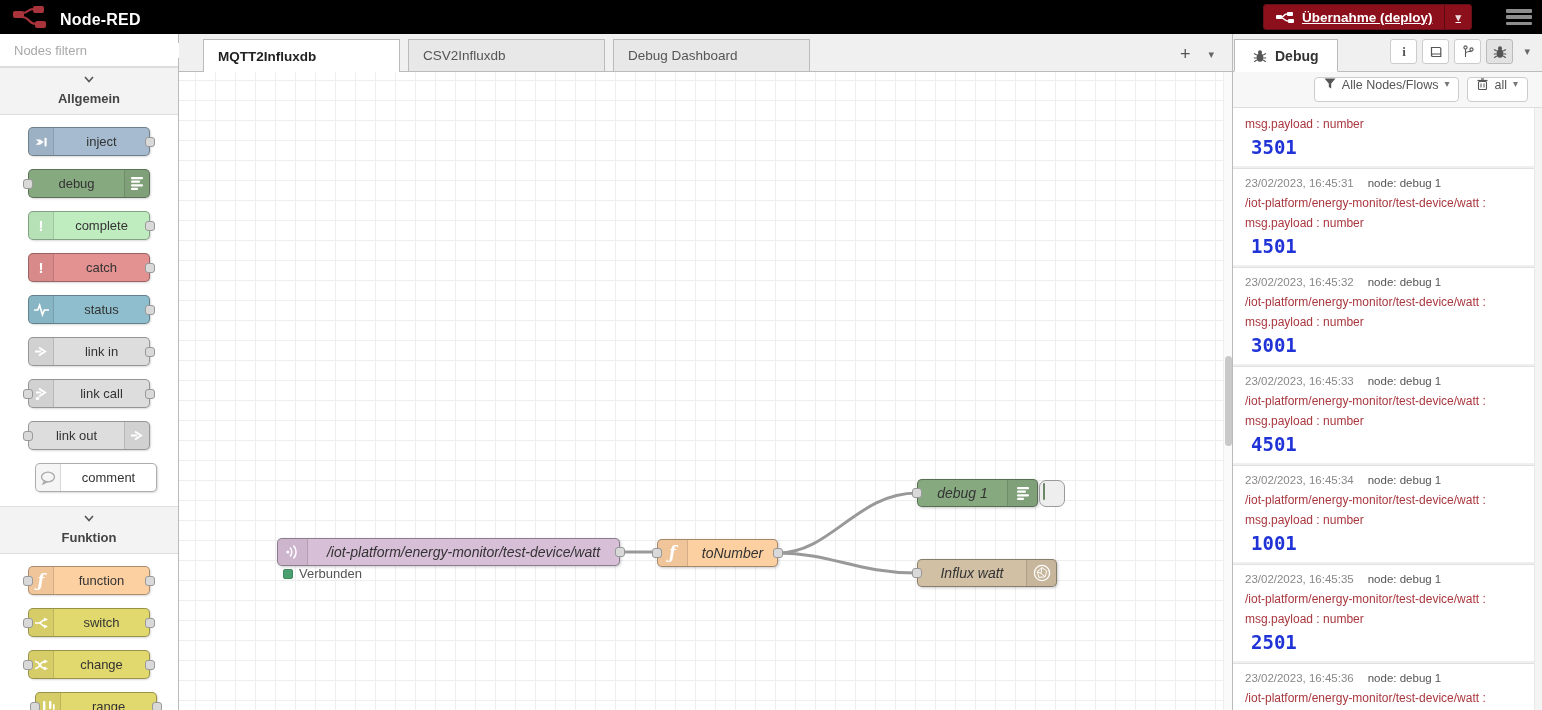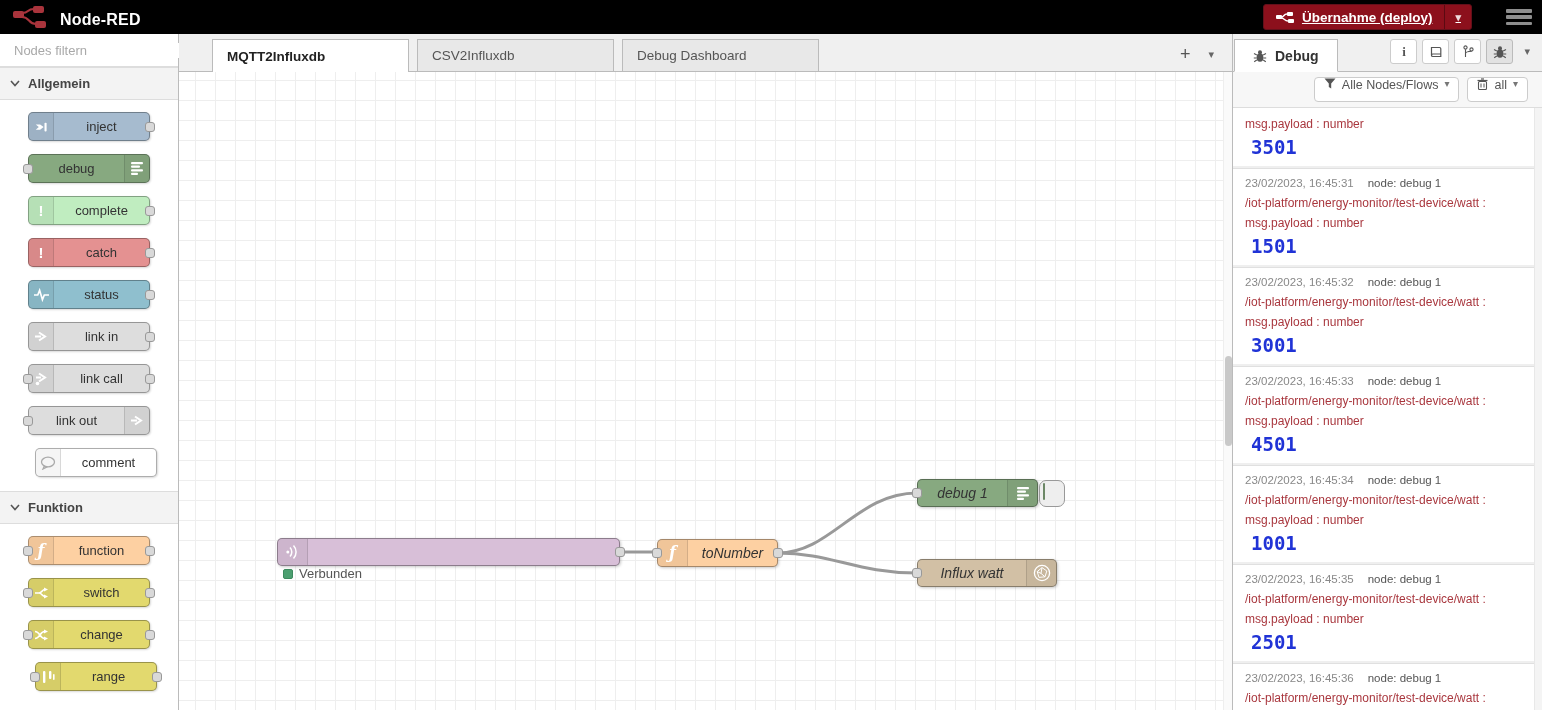--- a/index.html
+++ b/index.html
@@ -20,21 +20,21 @@
   .hamburger span { display:block; height:3.5px; background:#8d8d8d; border-radius:1px; }
 
   .main { flex:1; display:flex; min-height:0; }
 
   
   .palette { width:179px; border-right:1px solid #bbb; background:#fff; display:flex; flex-direction:column; }
   .palette-search { height:33px; border-bottom:1px solid #ddd; display:flex; align-items:center; padding:0 8px; gap:6px; flex:0 0 33px;}
   .palette-search input { border:none; outline:none; flex:1; font-size:13px; color:#555; font-family:"Liberation Sans",sans-serif;}
   .palette-search input::placeholder { color:#a9a9a9; }
   .palette-cat { background:#f3f3f3; border-bottom:1px solid #ddd; padding:8px 10px; font-weight:bold; font-size:13px; color:#444;
-    display:flex; align-items:center; gap:8px; }
+    display:flex; align-items:center; gap:8px;flex-direction:column; }
   .palette-cat:not(:first-child){ border-top:1px solid #ddd; }
   .palette-items { padding:12px 0 14px 0; }
   .pnode { position:relative; width:122px; height:29px; margin:0 auto 13px auto; border-radius:5px;
     border:1px solid rgba(0,0,0,.32); box-shadow:1px 1px 2px rgba(0,0,0,.15); display:flex; align-items:center; cursor:grab; }
   .pnode:last-child{ margin-bottom:0;margin-left:35px; }
   .pnode .nicon { width:25px; align-self:stretch; display:flex; align-items:center; justify-content:center;
     background:rgba(0,0,0,.05); border-right:1px solid rgba(0,0,0,.12); border-radius:4px 0 0 4px; flex:0 0 25px;}
   .pnode.icon-right .nicon { order:2; border-right:none; border-left:1px solid rgba(0,0,0,.12); border-radius:0 4px 4px 0;}
   .pnode .nlabel { flex:1; text-align:center; font-size:13px; color:#333; }
   .port { position:absolute; width:10px; height:10px; background:#d9d9d9; border:1px solid #999; border-radius:3px; top:50%; transform:translateY(-50%); cursor:crosshair;}
@@ -42,21 +42,21 @@
   .c-inject{background:#a6bbcf}.c-debug{background:#87a980}.c-complete{background:#c0edc0}
   .c-catch{background:#e49191}.c-status{background:#8fbfce}.c-link{background:#ddd}
   .c-comment{background:#fff}.c-function{background:#fdd0a2}.c-yellow{background:#e2d96e}
   .c-mqtt{background:#d8bfd8}.c-influx{background:#d2c0a5}
   .fn-glyph { font-family:"DejaVu Serif", serif; font-style:italic; font-weight:bold; color:#fff; font-size:16px; line-height:1;}
   .excl { color:#fff; font-weight:bold; font-size:15px; line-height:1;}
   .comment .nicon{ background:rgba(0,0,0,.04); }
 
   
   .workspace { flex:1; display:flex; flex-direction:column; min-width:0; }
-  .tabbar { height:38px; background:#f0f0f0; border-bottom:1px solid #bbb; display:flex; align-items:flex-end; padding-left:33px; flex:0 0 38px;}
+  .tabbar { height:38px; background:#f0f0f0; border-bottom:1px solid #bbb; display:flex; align-items:flex-end; padding-left:24px; flex:0 0 38px;}
   .tab { width:197px; height:32px; display:flex; align-items:center; padding:0 14px; border:1px solid #bbb; border-bottom:none;
     background:#e8e8e8; color:#555; font-size:13.5px; margin-right:8px; cursor:pointer; white-space:nowrap; overflow:hidden;}
   .tab.active { background:#fff; color:#222; font-weight:bold; height:33px; margin-bottom:-1px; }
   .tabbar-tools { margin-left:auto; display:flex; align-items:center; gap:18px; padding:0 18px 8px 0; }
   .tool-btn { color:#555; font-size:18px; line-height:1; cursor:pointer; background:none; border:none; font-family:inherit;}
   .tool-btn.small { font-size:11px; color:#666; }
 
   .canvas-wrap { flex:1; position:relative; overflow:hidden; background:#fff; }
   .canvas { position:absolute; inset:0; background-color:#fff;
     background-image:linear-gradient(to right,#eee 1px,transparent 1px),linear-gradient(to bottom,#eee 1px,transparent 1px);
@@ -332,20 +332,21 @@
           <path d="M599 481 C652 481 678 501 738 501" stroke="#999" stroke-width="3" fill="none"></path>
         </svg>
 
         <div class="fnode c-mqtt" style="left:98px; top:466px; width:343px;">
           <span class="nicon">
             <svg width="15" height="16" viewBox="0 0 15 16">
                 <path d="M5 3.5 a6.5 6.5 0 0 1 0 9 M8.5 1.5 a9.5 9.5 0 0 1 0 13" stroke="#fff" stroke-width="1.5" fill="none"></path>
                 <circle cx="2.8" cy="8" r="1.5" fill="#fff"></circle>
               </svg>
           </span>
+          <span class="nlabel">/iot-platform/energy-monitor/test-device/watt</span>
           <span class="port out"></span>
         </div>
         <div class="node-status" style="left:104px; top:494px;">
           <span class="status-dot"></span>
           <span>Verbunden</span>
         </div>
 
         <div class="fnode c-function" style="left:478px; top:467px; width:121px;">
           <span class="nicon">
               <span class="fn-glyph">ƒ</span>

